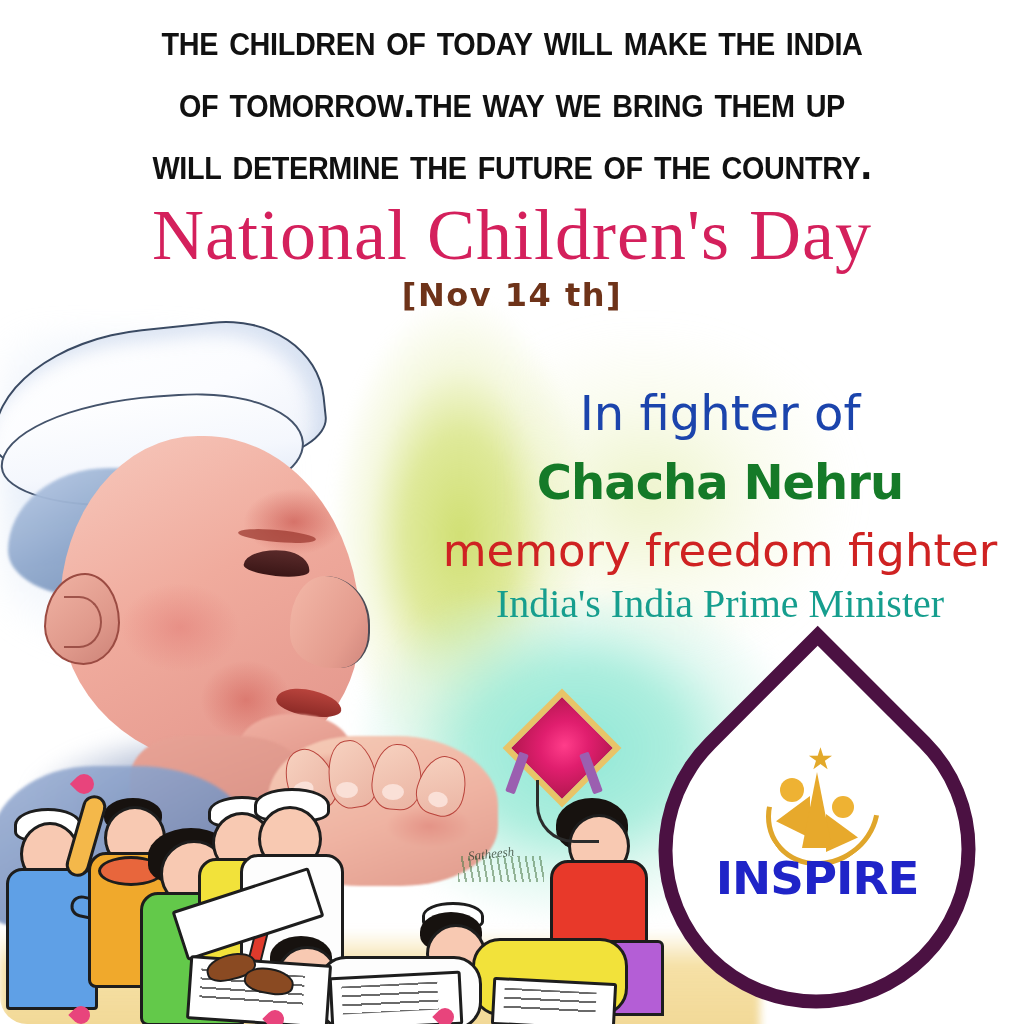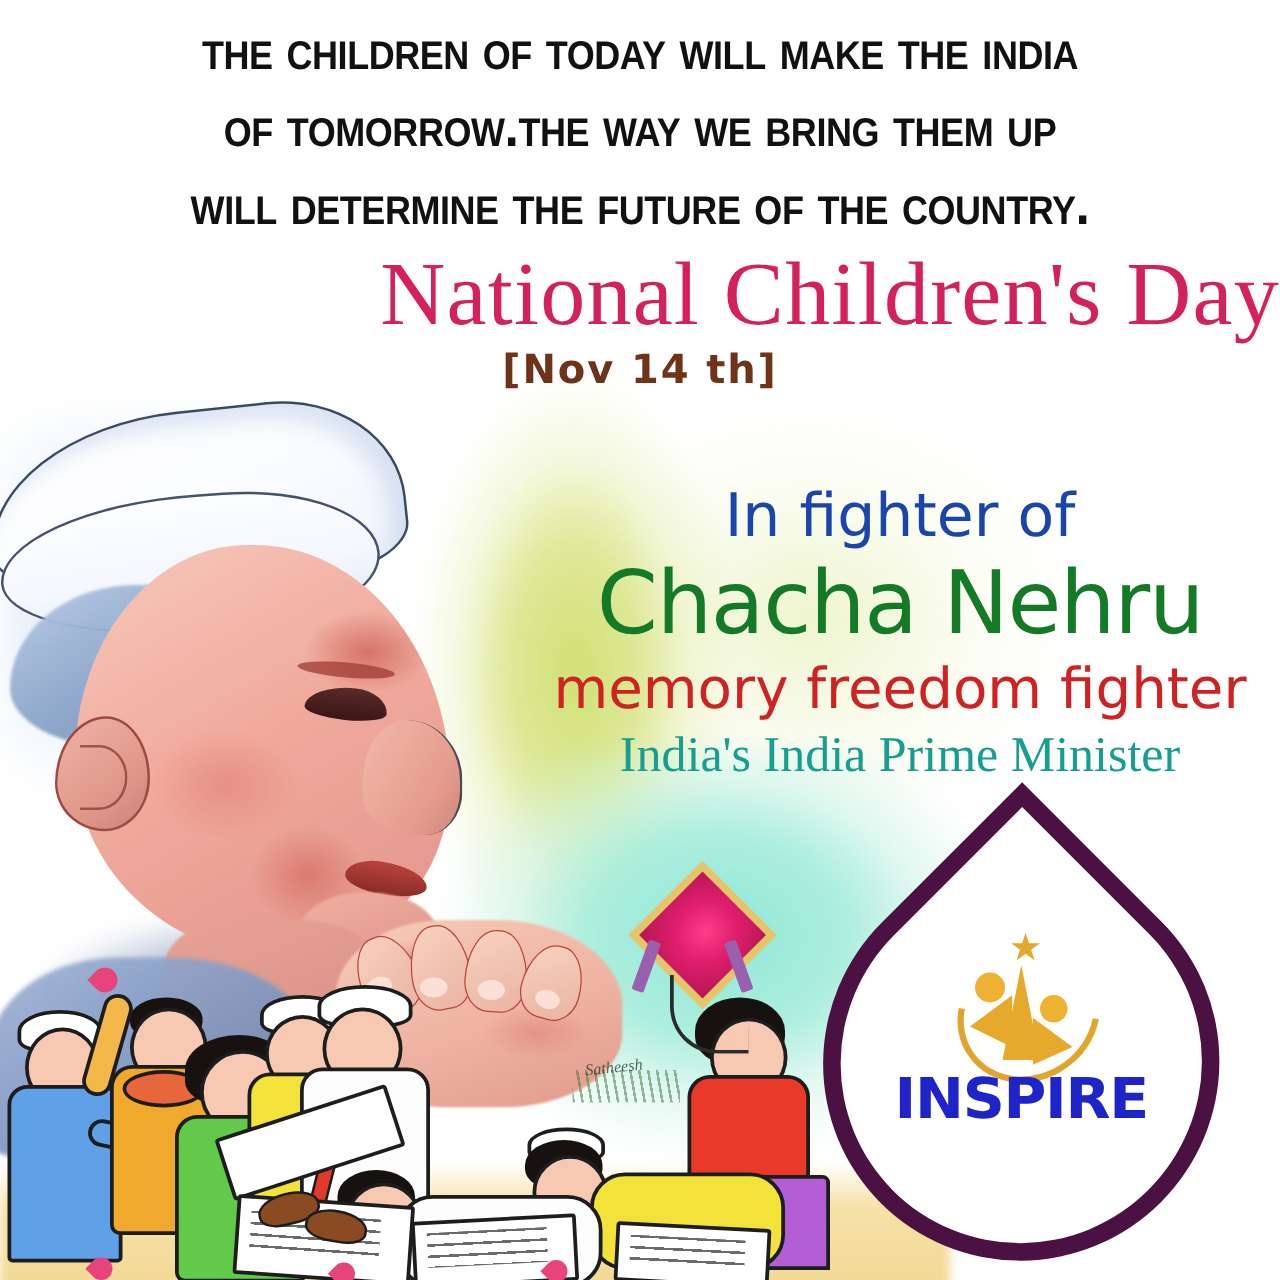--- a/index.html
+++ b/index.html
@@ -4,20 +4,21 @@
 <title>National Children's Day Poster</title>
 <style>
   html,body{margin:0;padding:0;background:#fff;}
   body{font-family:"Liberation Sans", sans-serif;}
 
   #poster{
     position:relative;
     width:1024px;height:1024px;
     overflow:hidden;
     background:#ffffff;
+    border-radius:27px;
   }
 
   
   .bg-layer{position:absolute;inset:0;pointer-events:none;}
 
   .wash-green-left{
     position:absolute;left:330px;top:300px;width:260px;height:470px;
     background:radial-gradient(ellipse 130px 240px at 50% 50%,
        rgba(206,222,108,0.95) 0%, rgba(212,226,120,0.75) 42%,
        rgba(225,235,160,0.35) 70%, rgba(255,255,255,0) 100%);
@@ -69,21 +70,21 @@
     text-transform:lowercase;
     font-size:46px;
     letter-spacing:-0.4px;
     line-height:62px;
     transform:scaleX(0.9);
     white-space:nowrap;
   }
 
   
   .title-main{
-    position:absolute;left:0;top:196px;width:1024px;text-align:right;
+    position:absolute;left:0;top:196px;width:1024px;text-align:center;
     color:#d4205c;
     font-family:"Liberation Serif", serif;
     font-size:72px;
     font-weight:normal;
     line-height:78px;
     letter-spacing:1px;
     white-space:nowrap;
   }
   .title-date{
     position:absolute;left:0;top:276px;width:1024px;text-align:center;
@@ -99,21 +100,21 @@
   .memory-block{position:absolute;left:430px;top:385px;width:580px;text-align:center;}
   .line-memory{
     color:#1b44ac;
     font-family:"DejaVu Sans", sans-serif;
     font-size:48px;font-weight:normal;line-height:56px;
     white-space:nowrap;
   }
   .line-name{
     color:#157a28;
     font-family:"DejaVu Sans", sans-serif;
-    font-size:70px;font-weight:normal;line-height:82px;
+    font-size:48px;font-weight:bold;line-height:82px;
     letter-spacing:-1px;
     white-space:nowrap;
   }
   .line-fighter{
     color:#cf2222;
     font-family:"DejaVu Sans", sans-serif;
     font-size:45px;font-weight:normal;line-height:56px;
     white-space:nowrap;
   }
   .line-pm{

